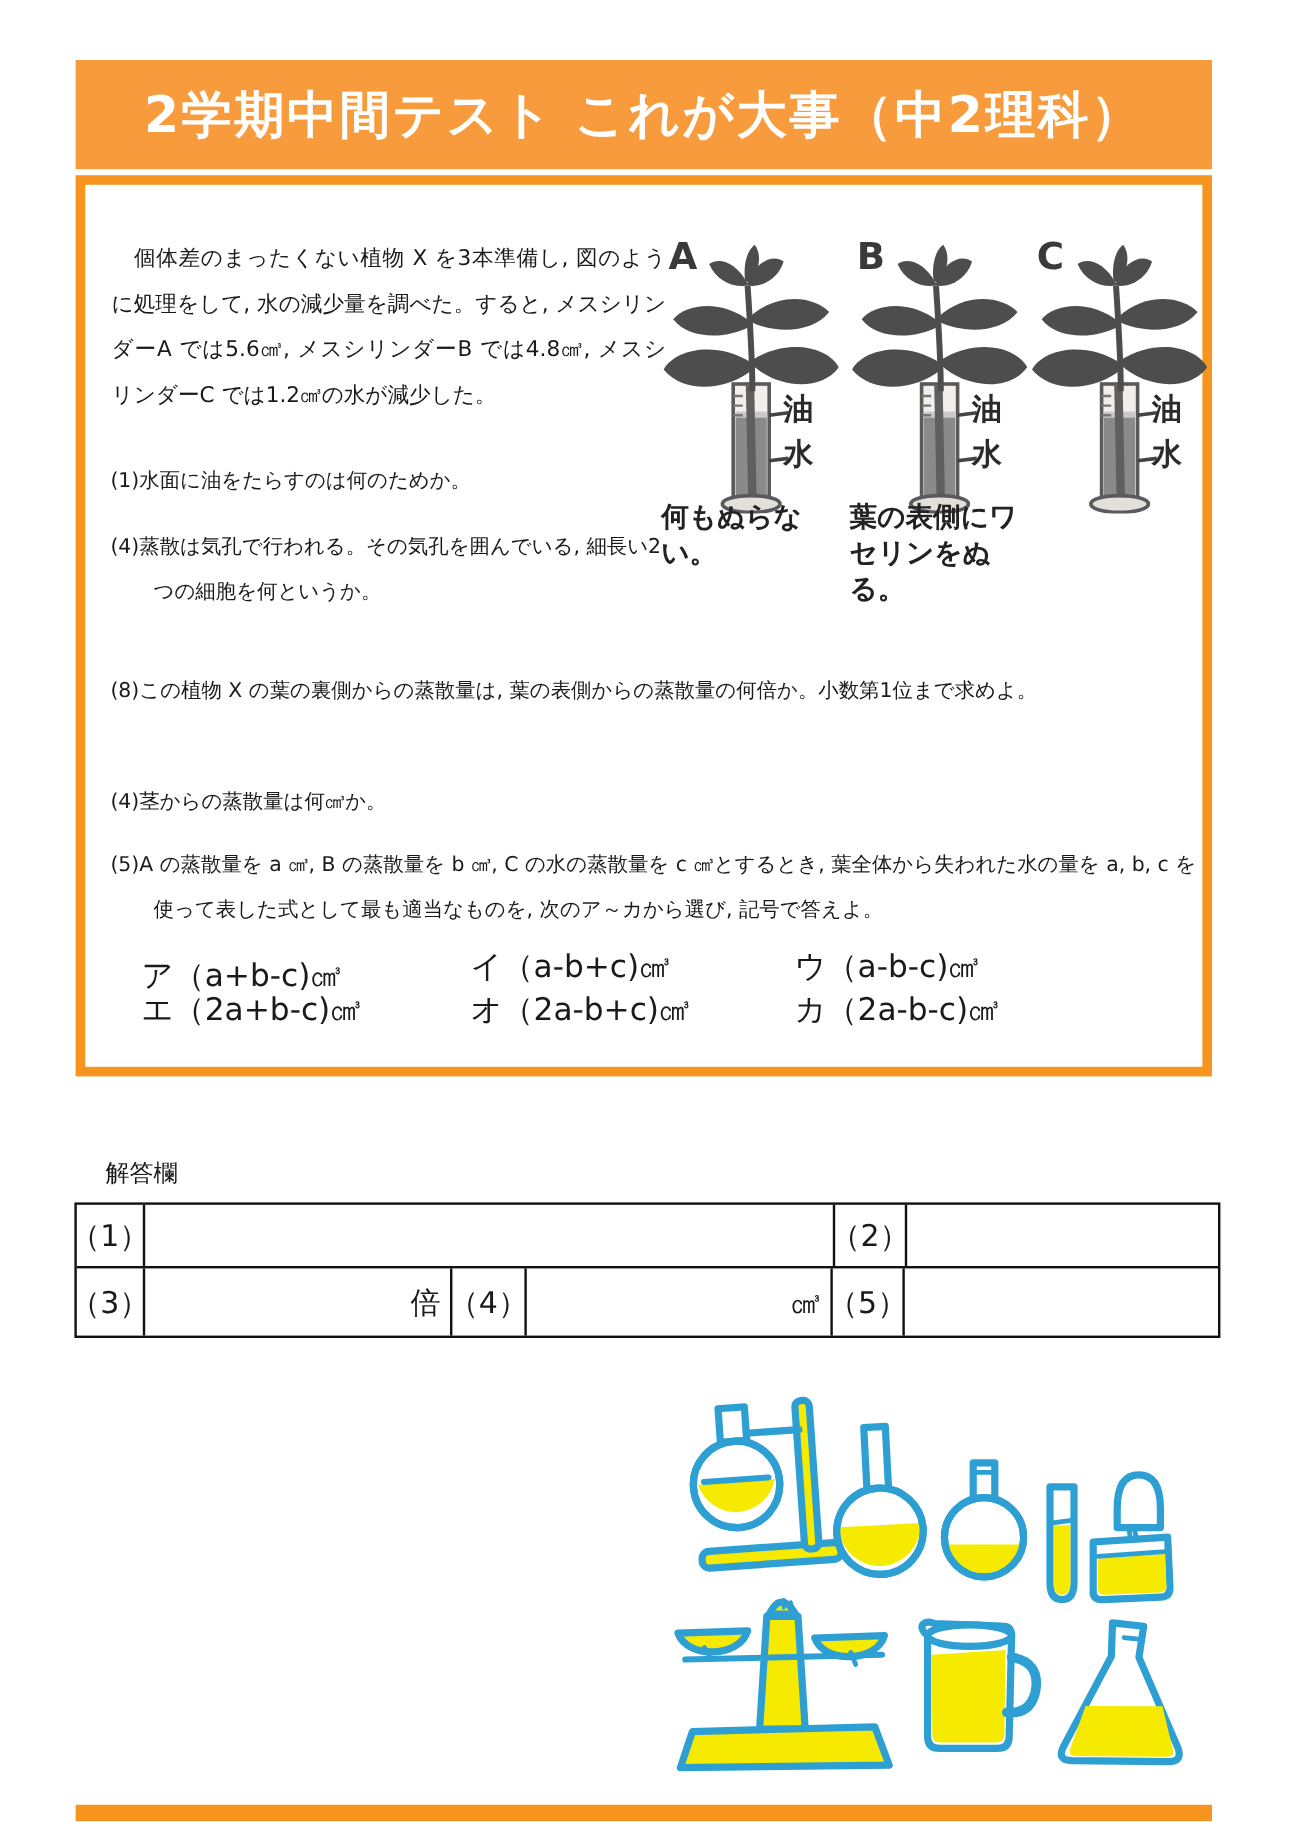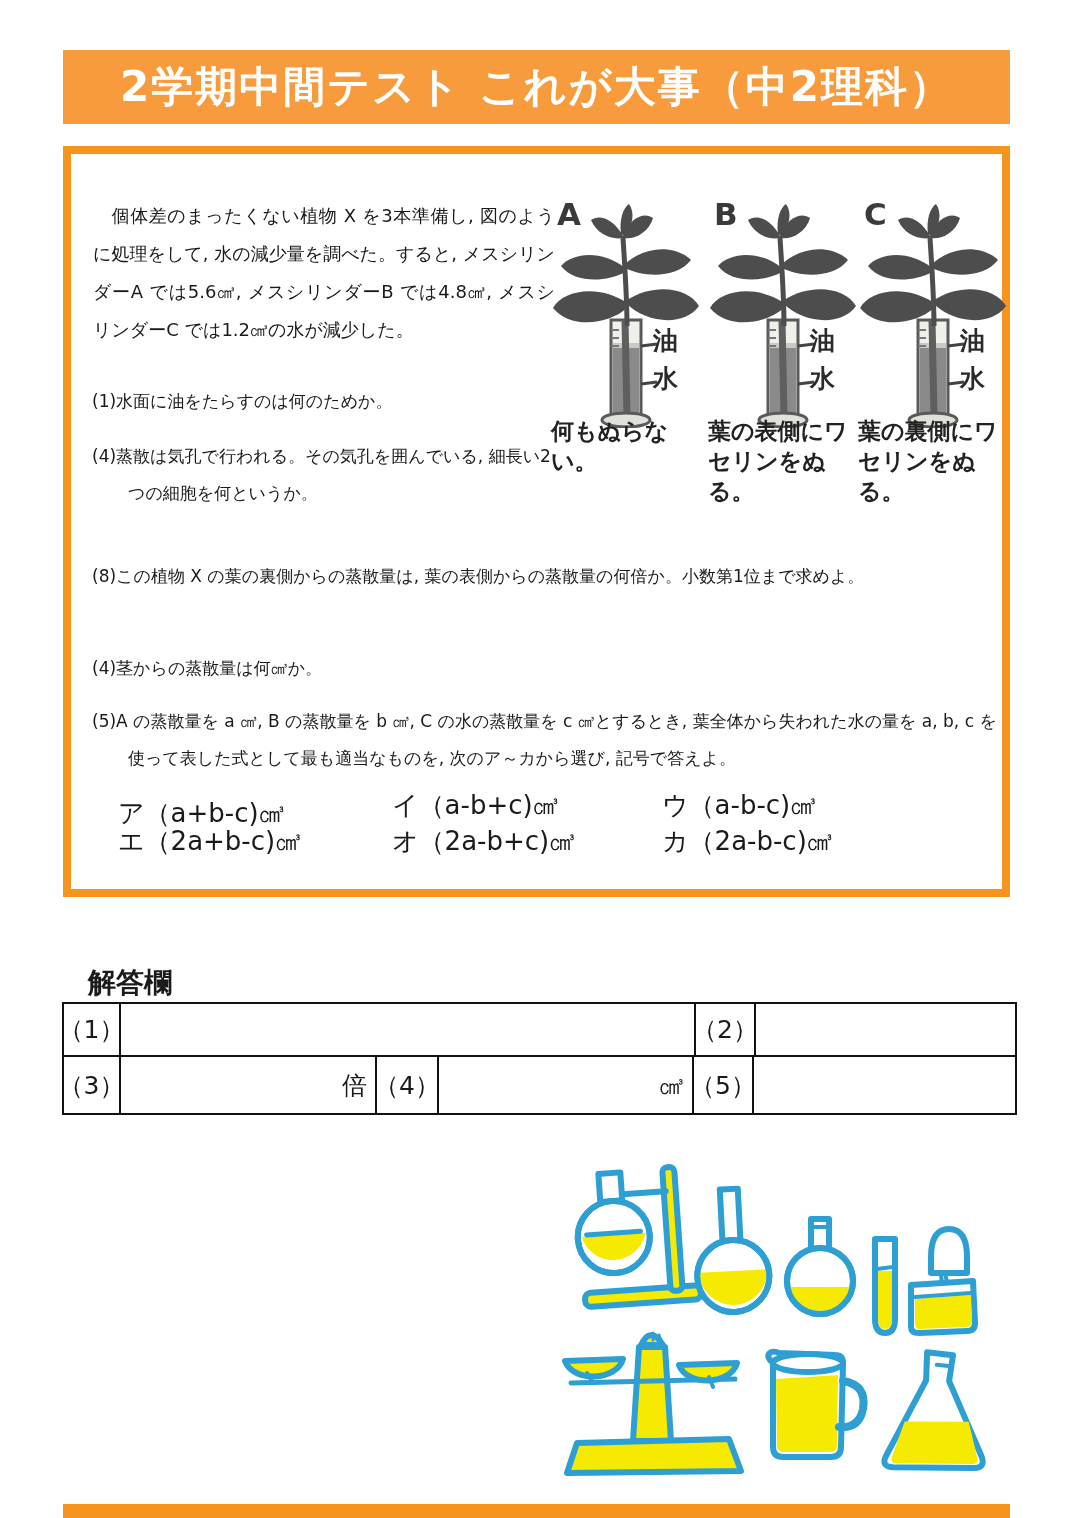--- a/index.html
+++ b/index.html
@@ -3,21 +3,21 @@
 <meta charset="utf-8">
 <style>
   * { margin:0; padding:0; box-sizing:border-box; }
   html,body { background:#ffffff; }
   .page {
     position:relative; width:1075px; height:1518px; background:#ffffff;
     font-family:"DejaVu Sans","Liberation Sans",sans-serif; color:#1a1a1a; overflow:hidden;
   }
   
   .header {
-    position:absolute; left:63px; top:50px; width:947px; height:74px;
+    position:absolute; left:63px; top:50px; width:947px; height:91px;
     background:#F79B3C; display:flex; align-items:center; justify-content:center;text-align:center;
   }
   .header-title { color:#ffffff; font-size:42px; font-weight:bold; letter-spacing:2px; white-space:nowrap; }
   
   .qbox {
     position:absolute; left:63px; top:146px; width:947px; height:751px;
     border:8px solid #F7941D; background:#ffffff;
   }
   .intro {
     position:absolute; left:93px; top:197px; width:462px;
@@ -33,21 +33,21 @@
   
   .figure { position:absolute; left:545px; top:192px; width:460px; height:348px; }
   .fig-col { position:absolute; top:0; width:148px; height:348px; }
   .fig-col.a { left:6px; } .fig-col.b { left:163px; } .fig-col.c { left:313px; }
   .fig-letter { position:absolute; left:6px; top:4px; font-size:31px; font-weight:bold; color:#3a3a3a; }
   .plant-svg { position:absolute; left:0; top:10px; }
   .fig-oil, .fig-water { position:absolute; left:102px; font-size:25px; font-weight:600; color:#2a2a2a; }
   .fig-oil { top:132px; } .fig-water { top:170px; }
   .fig-caption { position:absolute; left:0; top:224px; width:150px; font-size:23px; line-height:30px; font-weight:600; color:#222222; }
   
-  .ans-title { position:absolute; left:88px; top:964px; font-size:28px; font-weight:700; }
+  .ans-title { position:absolute; left:88px; top:964px; font-size:20px; font-weight:400; }
   .anstable { position:absolute; left:62px; top:1002px; width:955px; border:2px solid #111111; background:#ffffff; }
   .arow { display:flex; width:100%; }
   .arow1 { height:53px; border-bottom:2px solid #111111; }
   .arow2 { height:56px; }
   .acell { border-right:2px solid #111111; display:flex; align-items:center; height:100%; }
   .acell.last { border-right:none; flex:1; }
   .alabel { justify-content:center; font-size:25px; }
   .aunit { justify-content:flex-end; padding-right:8px; font-size:25px; }
   .w-label { width:57px; } .w-wide { width:575px; } .w-label2 { width:60px; }
   .w-bai { width:256px; } .w-label4 { width:62px; } .w-cm { width:255px; }
@@ -142,21 +142,20 @@
         <path d="M74,66 C52,48 22,50 10,64 C24,82 56,80 74,70 Z" fill="#4d4d4d"></path>
         <path d="M74,62 C96,42 126,44 140,58 C126,76 94,76 74,66 Z" fill="#4d4d4d"></path>
         <path d="M76,101 C48,82 12,88 2,106 C20,128 58,122 76,106 Z" fill="#4d4d4d"></path>
         <path d="M76,98 C104,80 138,86 148,104 C132,126 94,120 76,102 Z" fill="#4d4d4d"></path>
         <line x1="90" y1="144" x2="106" y2="142" stroke="#444" stroke-width="3"></line>
         <line x1="90" y1="182" x2="106" y2="180" stroke="#444" stroke-width="3"></line>
       </svg>
       <span class="fig-letter">C</span>
       <span class="fig-oil">油</span>
       <span class="fig-water">水</span>
-      <div class="fig-caption">葉の裏側にワセリンをぬる。</div>
     </div>
   </div>
 
   <div class="question q1">(1)水面に油をたらすのは何のためか。</div>
   <div class="question q2">(4)蒸散は気孔で行われる。その気孔を囲んでいる, 細長い2つの細胞を何というか。</div>
   <div class="question q3">(8)この植物 X の葉の裏側からの蒸散量は, 葉の表側からの蒸散量の何倍か。小数第1位まで求めよ。</div>
   <div class="question q4">(4)茎からの蒸散量は何㎤か。</div>
   <div class="question q5">(5)A の蒸散量を a ㎤, B の蒸散量を b ㎤, C の水の蒸散量を c ㎤とするとき, 葉全体から失われた水の量を a, b, c を使って表した式として最も適当なものを, 次のア～カから選び, 記号で答えよ。</div>
 
   <div class="choice" style="left:118px; top:796px;">ア（a+b-c)㎤</div>

